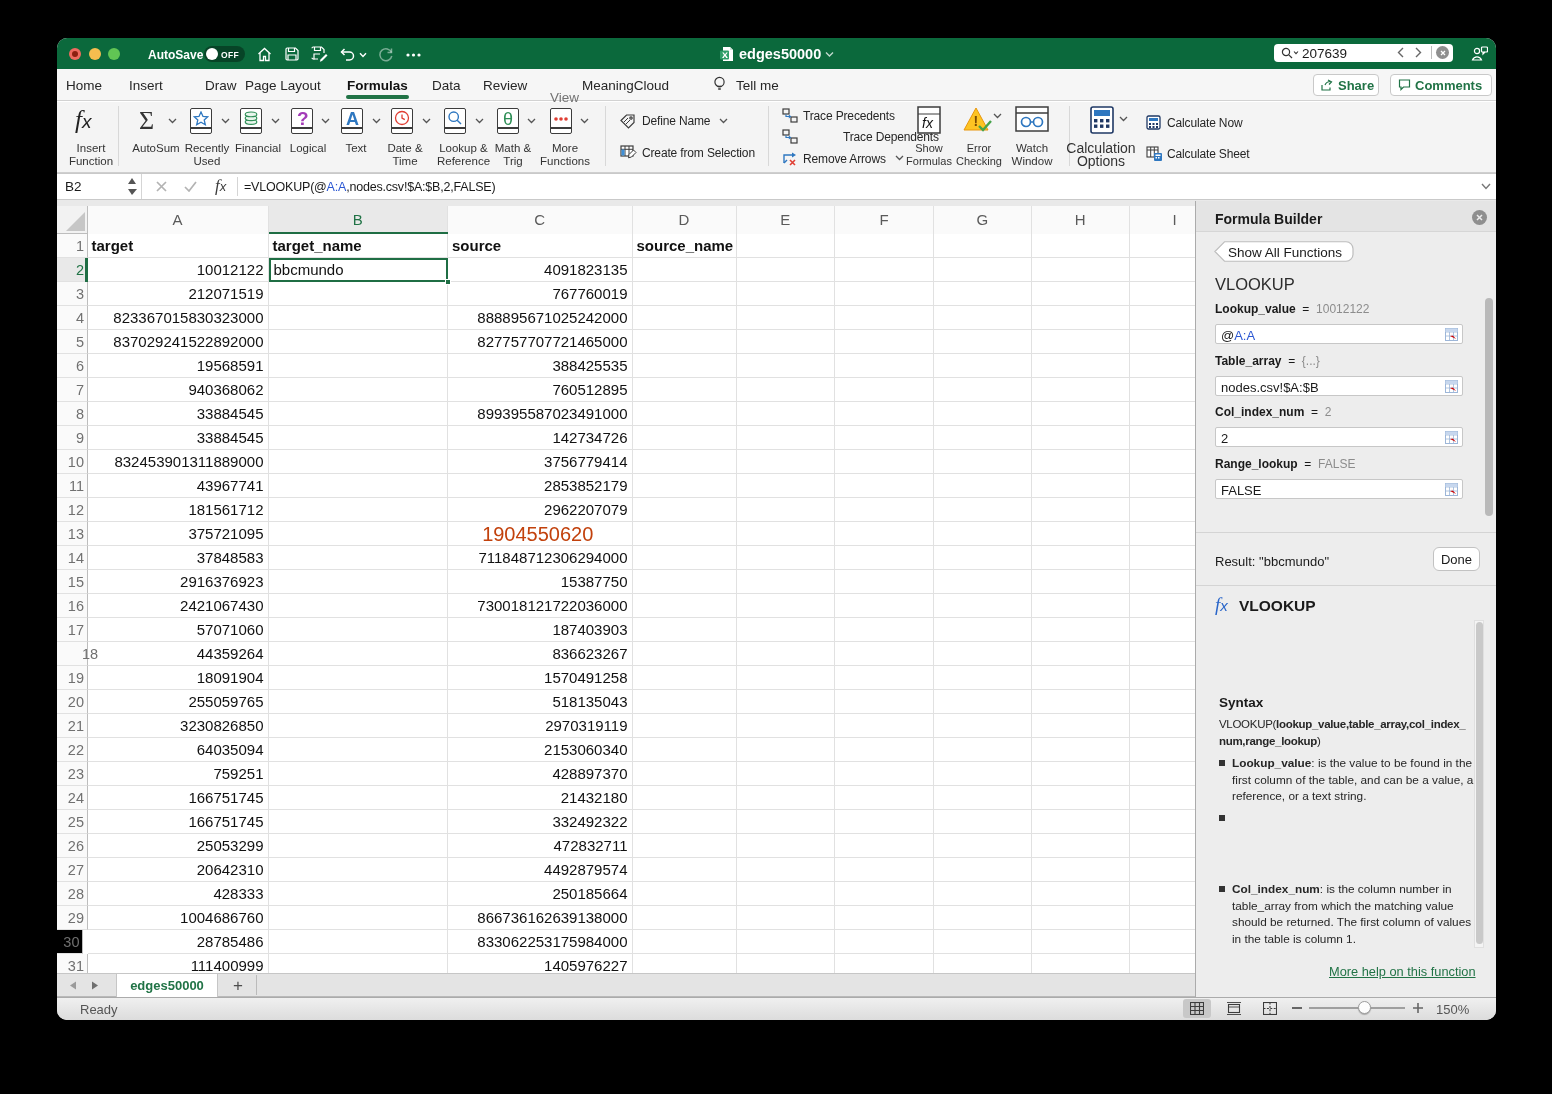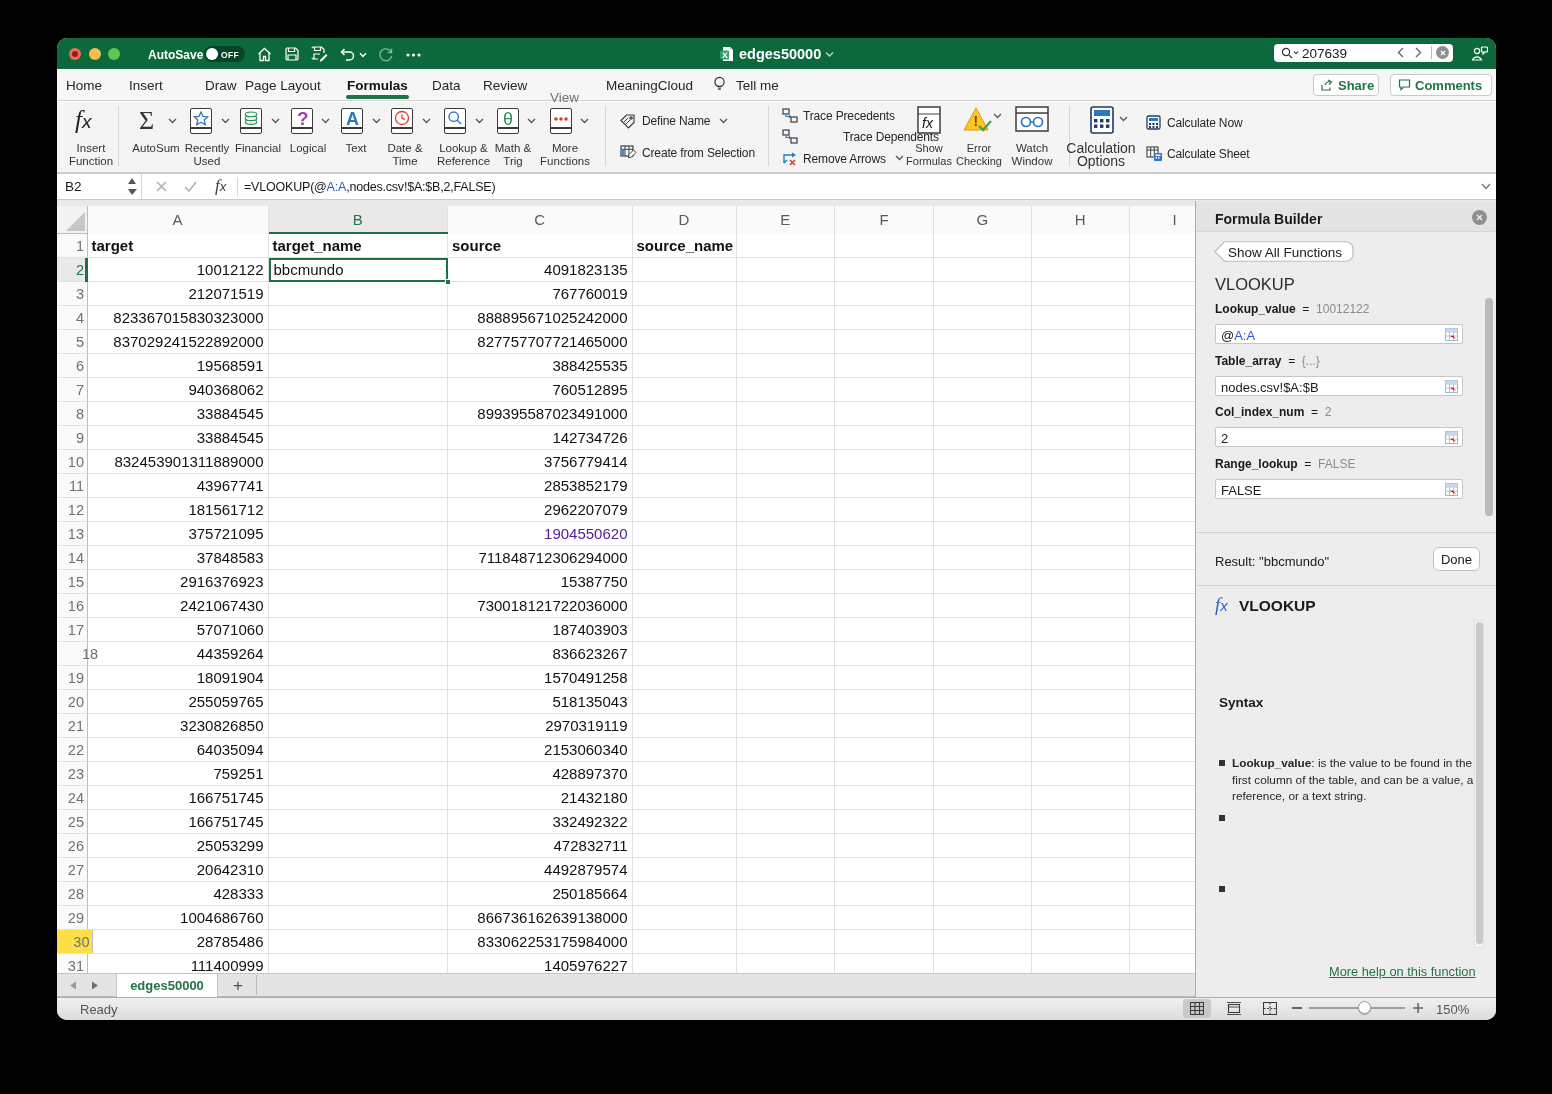--- a/index.html
+++ b/index.html
@@ -84,21 +84,21 @@
     </svg>
 <div class="ab" style="left:0;top:31px;width:100%;height:32px;background:#f6f6f6;border-bottom:1px solid #d2d2d2;"></div>
 <div class="ab" style="left:9px;top:40px;font-size:13.5px;color:#262626;font-weight:normal;">Home</div>
 <div class="ab" style="left:72px;top:40px;font-size:13.5px;color:#262626;font-weight:normal;">Insert</div>
 <div class="ab" style="left:148px;top:40px;font-size:13.5px;color:#262626;font-weight:normal;">Draw</div>
 <div class="ab" style="left:188px;top:40px;font-size:13.5px;color:#262626;font-weight:normal;">Page Layout</div>
 <div class="ab" style="left:290px;top:40px;font-size:13.5px;color:#111;font-weight:bold;">Formulas</div>
 <div class="ab" style="left:375px;top:40px;font-size:13.5px;color:#262626;font-weight:normal;">Data</div>
 <div class="ab" style="left:426px;top:40px;font-size:13.5px;color:#262626;font-weight:normal;">Review</div>
 <div class="ab" style="left:493px;top:52px;font-size:13.5px;color:#737373;font-weight:normal;">View</div>
-<div class="ab" style="left:549px;top:40px;font-size:13.5px;color:#262626;font-weight:normal;text-align:center;">MeaningCloud</div>
+<div class="ab" style="left:525px;top:40px;font-size:13.5px;color:#262626;font-weight:normal;text-align:center;">MeaningCloud</div>
 <div class="ab" style="left:289px;top:57px;width:63px;height:3.5px;border-radius:2px;background:#217346;"></div>
 <svg class="ico" style="left:656px;top:38px" width="13" height="18" viewBox="0 0 13 18" fill="none" stroke="#333" stroke-width="1.2">
       <circle cx="6.5" cy="6" r="4.6"></circle>
       <path d="M4.8 10.5h3.4M5.2 13h2.6" stroke-width="1.3"></path>
     </svg>
 <div class="ab" style="left:679px;top:40px;font-size:13.5px;color:#262626;">Tell me</div>
 <div class="ab" style="left:1256px;top:36px;width:66px;height:22px;background:#fff;border:1px solid #c9c9c9;border-radius:4px;"></div>
 <svg class="ico" style="left:1264px;top:41px" width="13" height="12" viewBox="0 0 13 12" fill="none" stroke="#217346" stroke-width="1.2">
       <path d="M1 6v5h8V8.5"></path>
       <path d="M4 6c1-2.5 3-3.5 5.5-3.5"></path>
@@ -356,21 +356,21 @@
 <div class="ab" style="left:0;top:484.0px;width:30.5px;height:24.0px;background:#fafafa;border-right:1px solid #bdbdbd;border-bottom:1px solid #e1e1e1;color:#707070;font-size:14.5px;text-align:right;line-height:24.0px;"><span style="margin-right:2.5px;">20</span></div>
 <div class="ab" style="left:0;top:508.0px;width:30.5px;height:24.0px;background:#fafafa;border-right:1px solid #bdbdbd;border-bottom:1px solid #e1e1e1;color:#707070;font-size:14.5px;text-align:right;line-height:24.0px;"><span style="margin-right:2.5px;">21</span></div>
 <div class="ab" style="left:0;top:532.0px;width:30.5px;height:24.0px;background:#fafafa;border-right:1px solid #bdbdbd;border-bottom:1px solid #e1e1e1;color:#707070;font-size:14.5px;text-align:right;line-height:24.0px;"><span style="margin-right:2.5px;">22</span></div>
 <div class="ab" style="left:0;top:556.0px;width:30.5px;height:24.0px;background:#fafafa;border-right:1px solid #bdbdbd;border-bottom:1px solid #e1e1e1;color:#707070;font-size:14.5px;text-align:right;line-height:24.0px;"><span style="margin-right:2.5px;">23</span></div>
 <div class="ab" style="left:0;top:580.0px;width:30.5px;height:24.0px;background:#fafafa;border-right:1px solid #bdbdbd;border-bottom:1px solid #e1e1e1;color:#707070;font-size:14.5px;text-align:right;line-height:24.0px;"><span style="margin-right:2.5px;">24</span></div>
 <div class="ab" style="left:0;top:604.0px;width:30.5px;height:24.0px;background:#fafafa;border-right:1px solid #bdbdbd;border-bottom:1px solid #e1e1e1;color:#707070;font-size:14.5px;text-align:right;line-height:24.0px;"><span style="margin-right:2.5px;">25</span></div>
 <div class="ab" style="left:0;top:628.0px;width:30.5px;height:24.0px;background:#fafafa;border-right:1px solid #bdbdbd;border-bottom:1px solid #e1e1e1;color:#707070;font-size:14.5px;text-align:right;line-height:24.0px;"><span style="margin-right:2.5px;">26</span></div>
 <div class="ab" style="left:0;top:652.0px;width:30.5px;height:24.0px;background:#fafafa;border-right:1px solid #bdbdbd;border-bottom:1px solid #e1e1e1;color:#707070;font-size:14.5px;text-align:right;line-height:24.0px;"><span style="margin-right:2.5px;">27</span></div>
 <div class="ab" style="left:0;top:676.0px;width:30.5px;height:24.0px;background:#fafafa;border-right:1px solid #bdbdbd;border-bottom:1px solid #e1e1e1;color:#707070;font-size:14.5px;text-align:right;line-height:24.0px;"><span style="margin-right:2.5px;">28</span></div>
 <div class="ab" style="left:0;top:700.0px;width:30.5px;height:24.0px;background:#fafafa;border-right:1px solid #bdbdbd;border-bottom:1px solid #e1e1e1;color:#707070;font-size:14.5px;text-align:right;line-height:24.0px;"><span style="margin-right:2.5px;">29</span></div>
-<div class="ab" style="left:0;top:724.0px;width:36px;height:24.0px;background:#fde047;border-right:1px solid #bdbdbd;border-bottom:1px solid #e1e1e1;color:#707070;font-size:14.5px;text-align:right;line-height:24.0px;"><span style="margin-right:2.5px;">30</span></div>
+<div class="ab" style="left:0;top:724.0px;width:26px;height:24.0px;background:#000000;border-right:1px solid #bdbdbd;border-bottom:1px solid #e1e1e1;color:#707070;font-size:14.5px;text-align:right;line-height:24.0px;"><span style="margin-right:2.5px;">30</span></div>
 <div class="ab" style="left:0;top:748.0px;width:30.5px;height:24.0px;background:#fafafa;border-right:1px solid #bdbdbd;border-bottom:1px solid #e1e1e1;color:#707070;font-size:14.5px;text-align:right;line-height:24.0px;"><span style="margin-right:2.5px;">31</span></div>
 <div class="ab" style="left:210.5px;top:28px;width:1px;height:744.0px;background:#e1e1e1;"></div>
 <div class="ab" style="left:390.0px;top:28px;width:1px;height:744.0px;background:#e1e1e1;"></div>
 <div class="ab" style="left:574.5px;top:28px;width:1px;height:744.0px;background:#e1e1e1;"></div>
 <div class="ab" style="left:678.5px;top:28px;width:1px;height:744.0px;background:#e1e1e1;"></div>
 <div class="ab" style="left:777.0px;top:28px;width:1px;height:744.0px;background:#e1e1e1;"></div>
 <div class="ab" style="left:876.0px;top:28px;width:1px;height:744.0px;background:#e1e1e1;"></div>
 <div class="ab" style="left:973.5px;top:28px;width:1px;height:744.0px;background:#e1e1e1;"></div>
 <div class="ab" style="left:1072.0px;top:28px;width:1px;height:744.0px;background:#e1e1e1;"></div>
 
@@ -425,21 +425,21 @@
 <div class="ab" style="left:391.0px;top:196.0px;width:179.5px;height:24.0px;font-size:15px;color:#111;text-align:right;line-height:24.0px;">899395587023491000</div>
 <div class="ab" style="left:30.5px;top:220.0px;width:176.0px;height:24.0px;font-size:15px;color:#111;text-align:right;line-height:24.0px;">33884545</div>
 <div class="ab" style="left:391.0px;top:220.0px;width:179.5px;height:24.0px;font-size:15px;color:#111;text-align:right;line-height:24.0px;">142734726</div>
 <div class="ab" style="left:30.5px;top:244.0px;width:176.0px;height:24.0px;font-size:15px;color:#111;text-align:right;line-height:24.0px;">832453901311889000</div>
 <div class="ab" style="left:391.0px;top:244.0px;width:179.5px;height:24.0px;font-size:15px;color:#111;text-align:right;line-height:24.0px;">3756779414</div>
 <div class="ab" style="left:30.5px;top:268.0px;width:176.0px;height:24.0px;font-size:15px;color:#111;text-align:right;line-height:24.0px;">43967741</div>
 <div class="ab" style="left:391.0px;top:268.0px;width:179.5px;height:24.0px;font-size:15px;color:#111;text-align:right;line-height:24.0px;">2853852179</div>
 <div class="ab" style="left:30.5px;top:292.0px;width:176.0px;height:24.0px;font-size:15px;color:#111;text-align:right;line-height:24.0px;">181561712</div>
 <div class="ab" style="left:391.0px;top:292.0px;width:179.5px;height:24.0px;font-size:15px;color:#111;text-align:right;line-height:24.0px;">2962207079</div>
 <div class="ab" style="left:30.5px;top:316.0px;width:176.0px;height:24.0px;font-size:15px;color:#111;text-align:right;line-height:24.0px;">375721095</div>
-<div class="ab" style="left:391.0px;top:316.0px;width:179.5px;height:24.0px;font-size:15px;color:#4c1d95;text-align:right;line-height:24.0px;">1904550620</div>
+<div class="ab" style="left:391.0px;top:316.0px;width:179.5px;height:24.0px;font-size:20px;color:#c2410c;text-align:center;line-height:24.0px;">1904550620</div>
 <div class="ab" style="left:30.5px;top:340.0px;width:176.0px;height:24.0px;font-size:15px;color:#111;text-align:right;line-height:24.0px;">37848583</div>
 <div class="ab" style="left:391.0px;top:340.0px;width:179.5px;height:24.0px;font-size:15px;color:#111;text-align:right;line-height:24.0px;">711848712306294000</div>
 <div class="ab" style="left:30.5px;top:364.0px;width:176.0px;height:24.0px;font-size:15px;color:#111;text-align:right;line-height:24.0px;">2916376923</div>
 <div class="ab" style="left:391.0px;top:364.0px;width:179.5px;height:24.0px;font-size:15px;color:#111;text-align:right;line-height:24.0px;">15387750</div>
 <div class="ab" style="left:30.5px;top:388.0px;width:176.0px;height:24.0px;font-size:15px;color:#111;text-align:right;line-height:24.0px;">2421067430</div>
 <div class="ab" style="left:391.0px;top:388.0px;width:179.5px;height:24.0px;font-size:15px;color:#111;text-align:right;line-height:24.0px;">730018121722036000</div>
 <div class="ab" style="left:30.5px;top:412.0px;width:176.0px;height:24.0px;font-size:15px;color:#111;text-align:right;line-height:24.0px;">57071060</div>
 <div class="ab" style="left:391.0px;top:412.0px;width:179.5px;height:24.0px;font-size:15px;color:#111;text-align:right;line-height:24.0px;">187403903</div>
 <div class="ab" style="left:30.5px;top:436.0px;width:176.0px;height:24.0px;font-size:15px;color:#111;text-align:right;line-height:24.0px;">44359264</div>
 <div class="ab" style="left:391.0px;top:436.0px;width:179.5px;height:24.0px;font-size:15px;color:#111;text-align:right;line-height:24.0px;">836623267</div>
@@ -554,19 +554,21 @@
       <path d="M10.5 11.5 5 7.5h3L6 4.5z" fill="#c00" transform="rotate(-10 8 8)"></path>
     </svg>
 <div class="ab" style="left:1428.0px;top:260px;width:8px;height:218px;border-radius:4px;background:#b9b9b9;"></div>
 <div class="ab" style="left:1139.0px;top:494px;width:300.0px;height:1px;background:#d4d4d4;"></div>
 <div class="ab" style="left:1158.0px;top:516px;font-size:13px;color:#1a1a1a;">Result: "bbcmundo"</div>
 <div class="ab" style="left:1376.0px;top:509px;width:47px;height:24px;background:#fff;border:1px solid #c2c2c2;border-radius:6px;text-align:center;font-size:13px;color:#1a1a1a;line-height:23px;">Done</div>
 <div class="ab" style="left:1139.0px;top:547px;width:300.0px;height:1px;background:#d4d4d4;"></div>
 <div class="ab" style="left:1158.0px;top:556px;font-size:19px;font-style:italic;color:#2a66c9;font-family:'Liberation Serif',serif;">f<span style="font-size:15px;">x</span></div>
 <div class="ab" style="left:1182.0px;top:559px;font-size:15.5px;font-weight:bold;color:#1a1a1a;">VLOOKUP</div>
 <div class="ab" style="left:1162.0px;top:657px;font-size:13.5px;font-weight:bold;color:#1a1a1a;">Syntax</div>
+<div class="ab" style="left:1162.0px;top:678px;width:260px;font-size:11.5px;color:#262626;line-height:16.5px;white-space:nowrap;letter-spacing:-0.3px;">VLOOKUP(<b>lookup_value,table_array,col_index_</b><br><b>num,range_lookup</b>)</div>
 <div class="ab" style="left:1162.0px;top:722px;width:6px;height:6px;background:#333;"></div>
 <div class="ab" style="left:1175.0px;top:717px;width:248px;font-size:11.8px;color:#262626;line-height:16.5px;"><b>Lookup_value</b>: is the value to be found in the first column of the table, and can be a value, a reference, or a text string.</div>
 <div class="ab" style="left:1162.0px;top:777px;width:6px;height:6px;background:#333;"></div>
 <div class="ab" style="left:1162.0px;top:848px;width:6px;height:6px;background:#333;"></div>
+<div class="ab" style="left:1175.0px;top:843px;width:248px;font-size:11.8px;color:#262626;line-height:16.5px;"><b>Col_index_num</b>: is the column number in table_array from which the matching value should be returned. The first column of values in the table is column 1.</div>
 <div class="ab" style="left:1417.0px;top:582px;width:10px;height:328px;background:#f4f4f4;border:1px solid #e0e0e0;"></div>
 <div class="ab" style="left:1418.5px;top:584px;width:7px;height:322px;border-radius:4px;background:#c9c9c9;"></div>
 <div class="ab" style="left:1272.0px;top:926px;font-size:12.8px;color:#217346;text-decoration:underline;">More help on this function</div>
 </div>
 </body></html>

